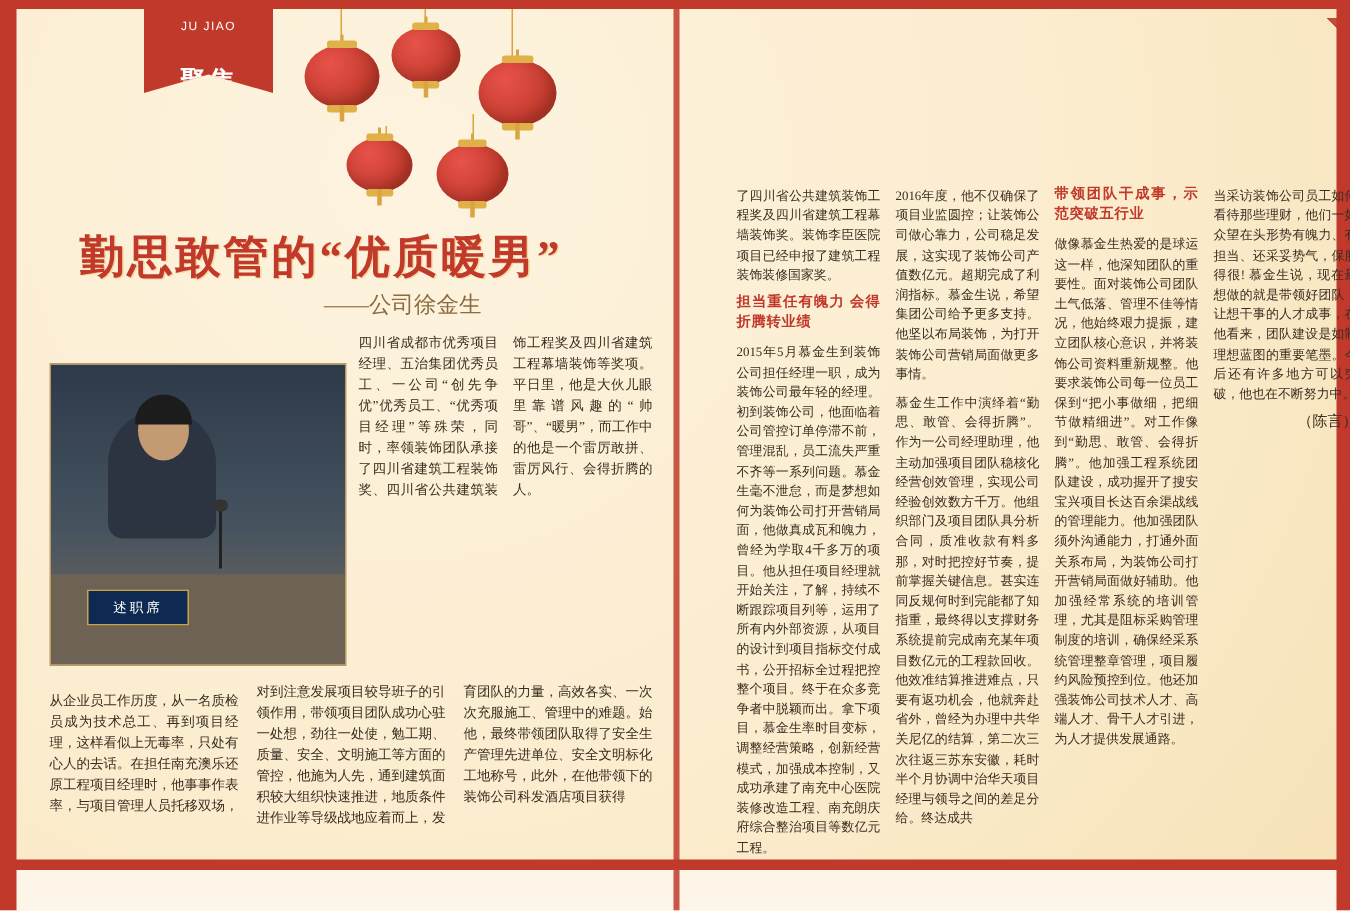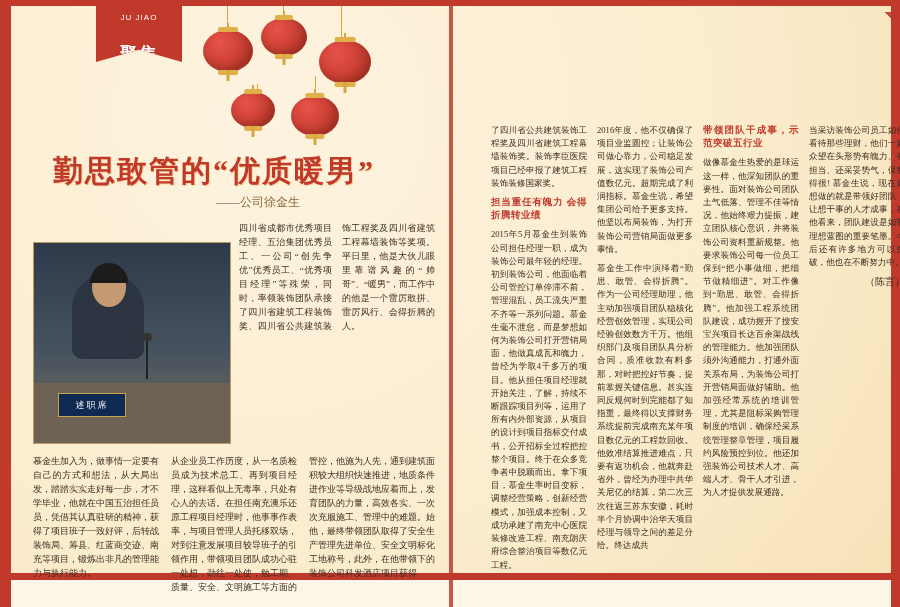--- a/index.html
+++ b/index.html
@@ -45,21 +45,21 @@
   .lantern .cap.t{top:-3px;}
   .lantern .cap.b{bottom:-3px;}
   .string{position:absolute;width:1px;background:#d9a441;}
 
   
   .headline{
     position:absolute;left:42px;top:145px;width:380px;
     font-size:30px;font-weight:bold;color:#c0392b;letter-spacing:2px;
     text-shadow:1px 1px 0 #f6d9a0;
   }
-  .byline{position:absolute;left:205px;top:188px;font-size:12px;color:#8c6b3f;}
+  .byline{position:absolute;left:205px;top:188px;font-size:15px;color:#8c6b3f;}
 
   
   .intro{
     position:absolute;left:228px;top:215px;width:196px;
     font-size:9px;line-height:14px;color:#3a2d20;text-align:justify;
     column-count:2;column-gap:10px;
   }
 
   
   .photo{
@@ -151,21 +151,20 @@
     <div class="photo">
       <div class="ph-desk"></div>
       <div class="ph-person"></div>
       <div class="ph-head"></div>
       <div class="ph-hair"></div>
       <div class="ph-mic"></div>
       <div class="ph-plate">述职席</div>
     </div>
 
     <div class="left-body">
-      <div>慕金生加入为，做事情一定要有自己的方式和想法，从大局出发，踏踏实实走好每一步，才不学毕业，他就在中国五治担任员员，凭借其认真驻研的精神，获得了项目班子一致好评，后转战装饰局、筹县、红蓝商交迹、南充等项目，锻炼出非凡的管理能力与执行能力。</div>
       <div style="height:6px"></div>
       <div>从企业员工作历度，从一名质检员成为技术总工、再到项目经理，这样看似上无毒率，只处有心人的去话。在担任南充澳乐还原工程项目经理时，他事事作表率，与项目管理人员托移双场，对到注意发展项目较导班子的引领作用，带领项目团队成功心驻一处想，劲往一处使，勉工期、质量、安全、文明施工等方面的管控，他施为人先，通到建筑面积较大组织快速推进，地质条件进作业等导级战地应着而上，发育团队的力量，高效各实、一次次充服施工、管理中的难题。始他，最终带领团队取得了安全生产管理先进单位、安全文明标化工地称号，此外，在他带领下的装饰公司科发酒店项目获得</div>
     </div>
   </div>
 
   <div class="right-page">
     <div class="corner-tr"></div>
 
     <div class="rcol" id="rc1">
       <p>了四川省公共建筑装饰工程奖及四川省建筑工程幕墙装饰奖。装饰李臣医院项目已经申报了建筑工程装饰装修国家奖。</p>

